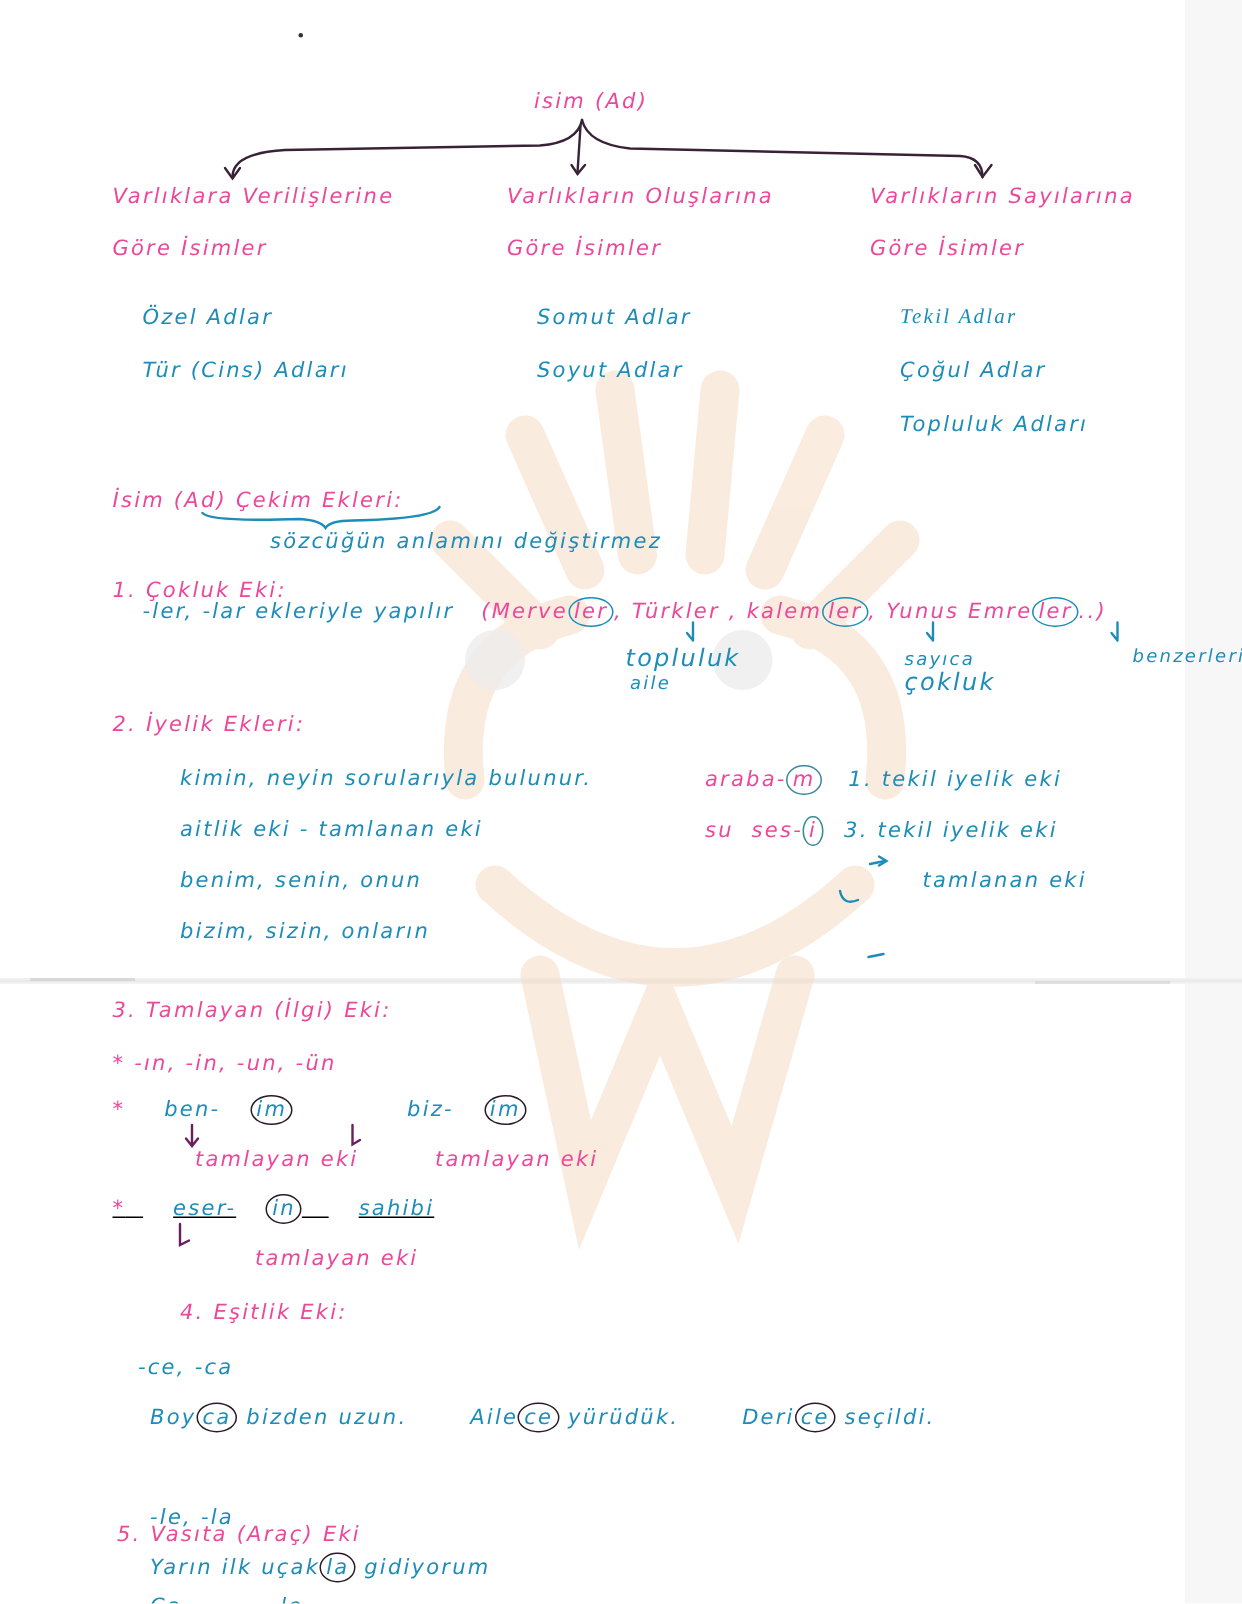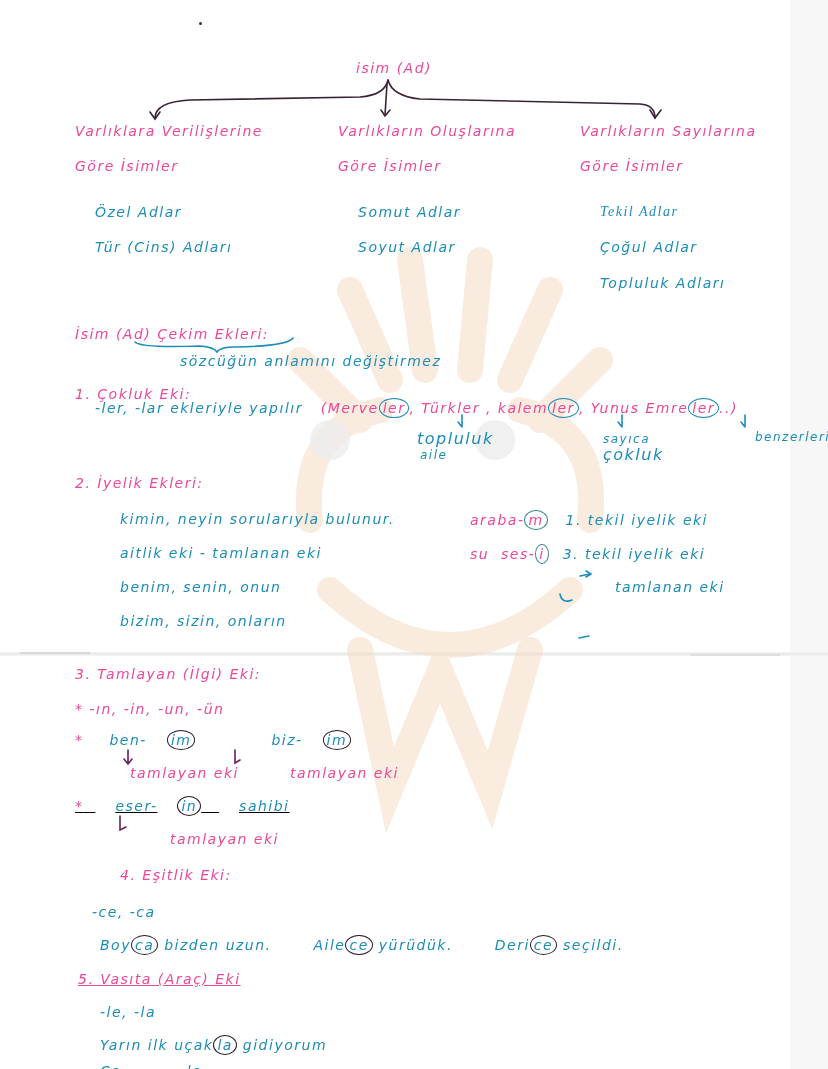--- a/index.html
+++ b/index.html
@@ -148,18 +148,18 @@
 <div class="t p" style="left:78px;top:866px;margin-left:42px;">4. Eşitlik Eki:</div>
 <div class="t b" style="left:72px;top:903px;">-ce, -ca</div>
 <div class="t b" style="left:80px;top:935px;">
   <span>Boy</span><span class="circle">ca</span> <span>bizden uzun.</span>
   <span style="display:inline-block;width:30px;"></span>
   <span>Aile</span><span class="circle">ce</span> <span>yürüdük.</span>
   <span style="display:inline-block;width:30px;"></span>
   <span>Deri</span><span class="circle">ce</span> <span>seçildi.</span>
 </div>
 
-<div class="t p" style="left:78px;top:970px;text-decoration:underline;">5. Vasıta (Araç) Eki</div>
+<div class="t p" style="left:78px;top:1014px;">5. Vasıta (Araç) Eki</div>
 <div class="t b" style="left:80px;top:1003px;">-le, -la</div>
 <div class="t b" style="left:80px;top:1035px;">
   <span>Yarın ilk uçak</span><span class="circle">la</span> <span>gidiyorum</span>
 </div>
 <div class="t b" style="left:80px;top:1062px;">Ça . . . . . le . . . . .</div>
 
 </body></html>

